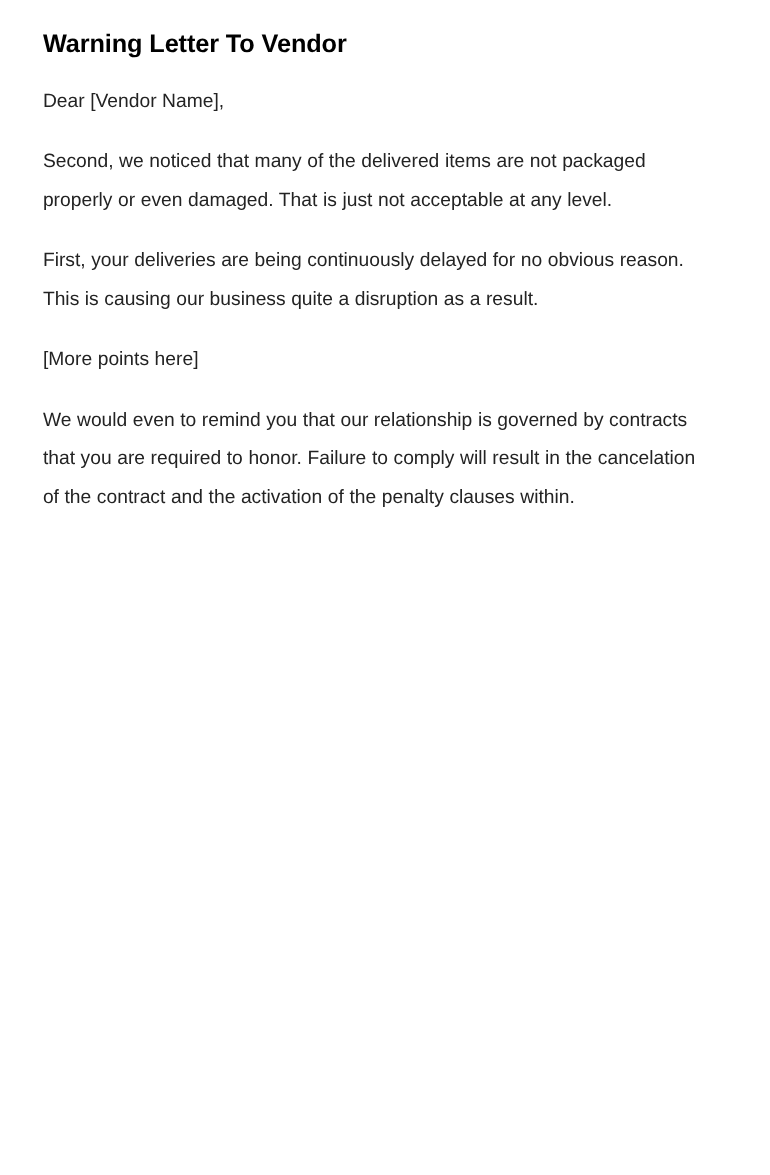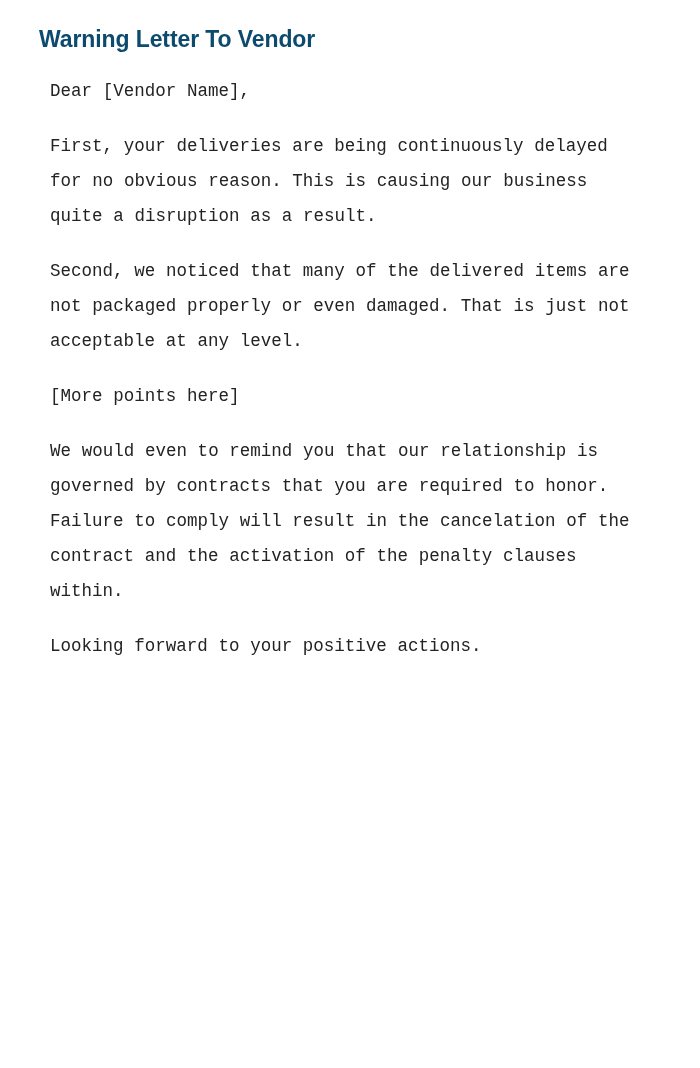--- a/index.html
+++ b/index.html
@@ -20,27 +20,26 @@
     width: 700px;
     min-height: 1068px;
     background: #ffffff;
     padding: 24px 40px 0 39px;
   }
   .doc-title {
     font-size: 23px;
     line-height: 30px;
     font-weight: 700;
     letter-spacing: -0.1px;
-    color: #0c4a6e;
+    color: #000000;
     margin: 0 0 20px 0;
   }
   .doc-body {
-    margin: 11px;
+    margin: 0;
     padding: 0;
-    font-family: Liberation Mono, monospace;
   }
   .para {
     font-size: 17.5px;
     line-height: 35px;
     font-weight: 400;
     color: #232323;
     margin: 0 0 20px 0;
     max-width: 600px;
     text-align: left;
     word-spacing: 0.2px;
@@ -51,20 +50,19 @@
 </style>
 </head>
 <body>
 
 <div class="page">
 
   <h1 class="doc-title">Warning Letter To Vendor</h1>
 
   <div class="doc-body">
     <p class="para">Dear [Vendor Name],</p>
+    <p class="para">Second, we noticed that many of the delivered items are not packaged properly or even damaged. That is just not acceptable at any level.</p>
     <p class="para">First, your deliveries are being continuously delayed for no obvious reason. This is causing our business quite a disruption as a result.</p>
-    <p class="para">Second, we noticed that many of the delivered items are not packaged properly or even damaged. That is just not acceptable at any level.</p>
     <p class="para">[More points here]</p>
     <p class="para">We would even to remind you that our relationship is governed by contracts that you are required to honor. Failure to comply will result in the cancelation of the contract and the activation of the penalty clauses within.</p>
-    <p class="para">Looking forward to your positive actions.</p>
   </div>
 
 </div>
 
 </body></html>

